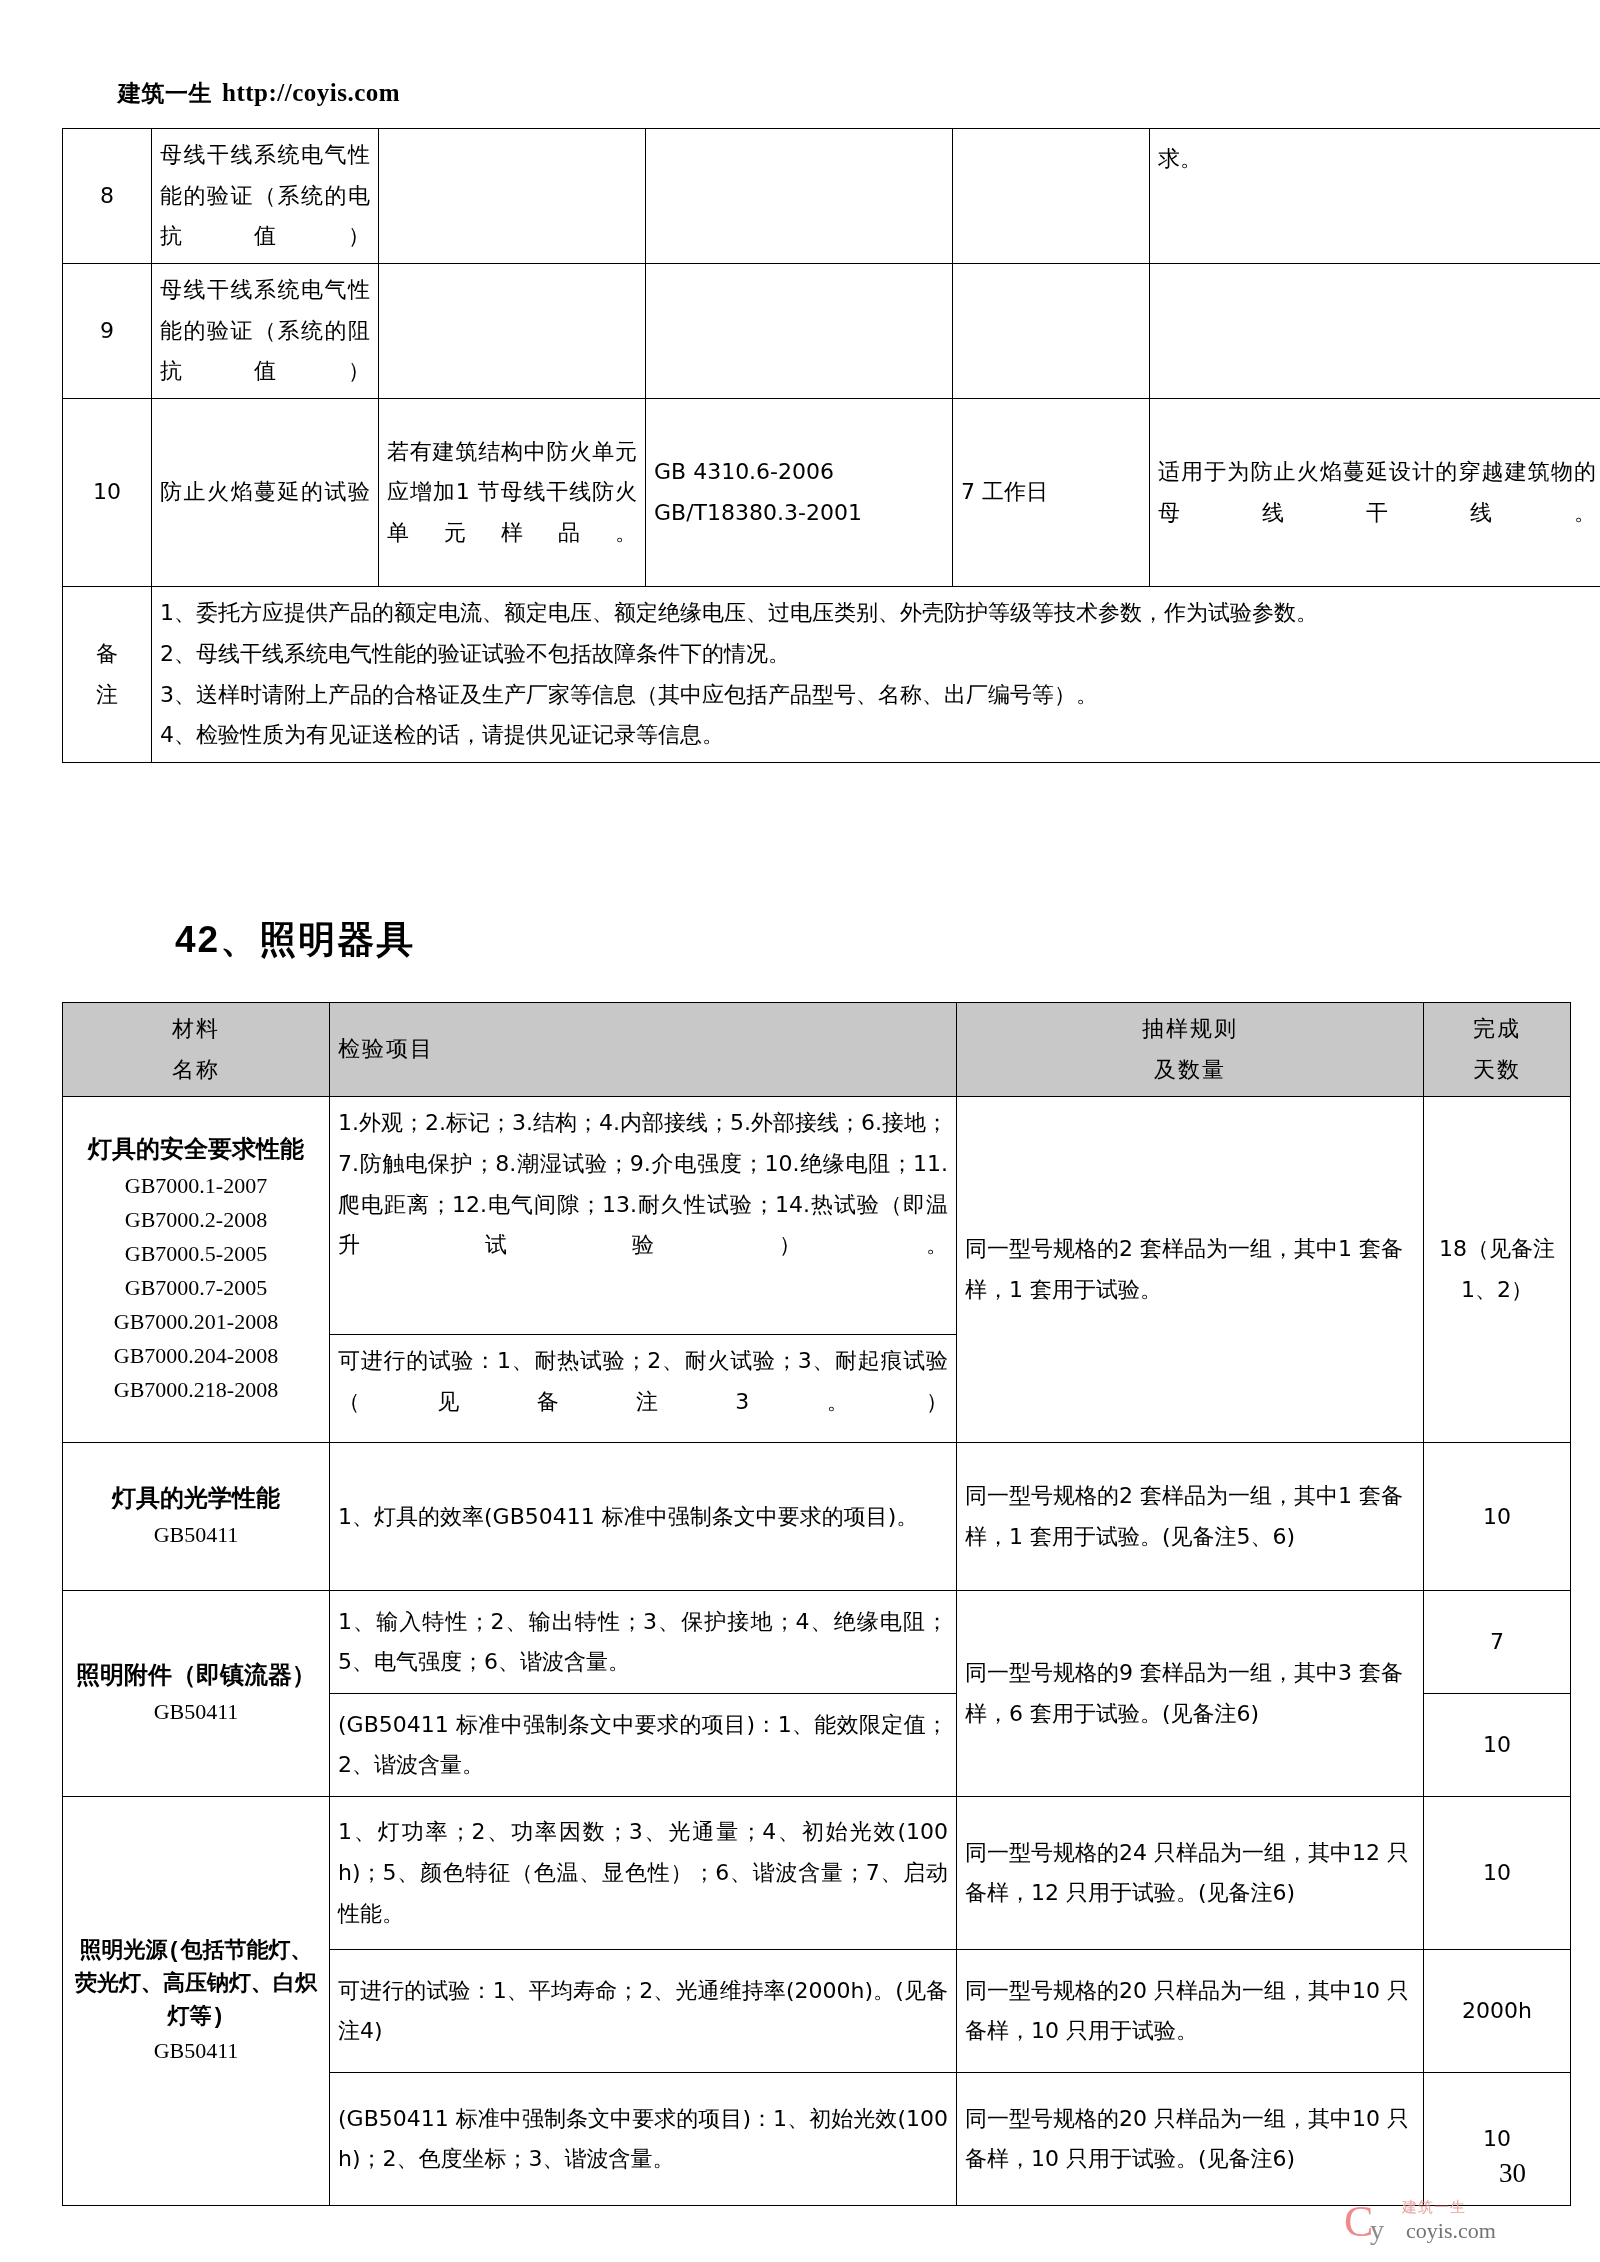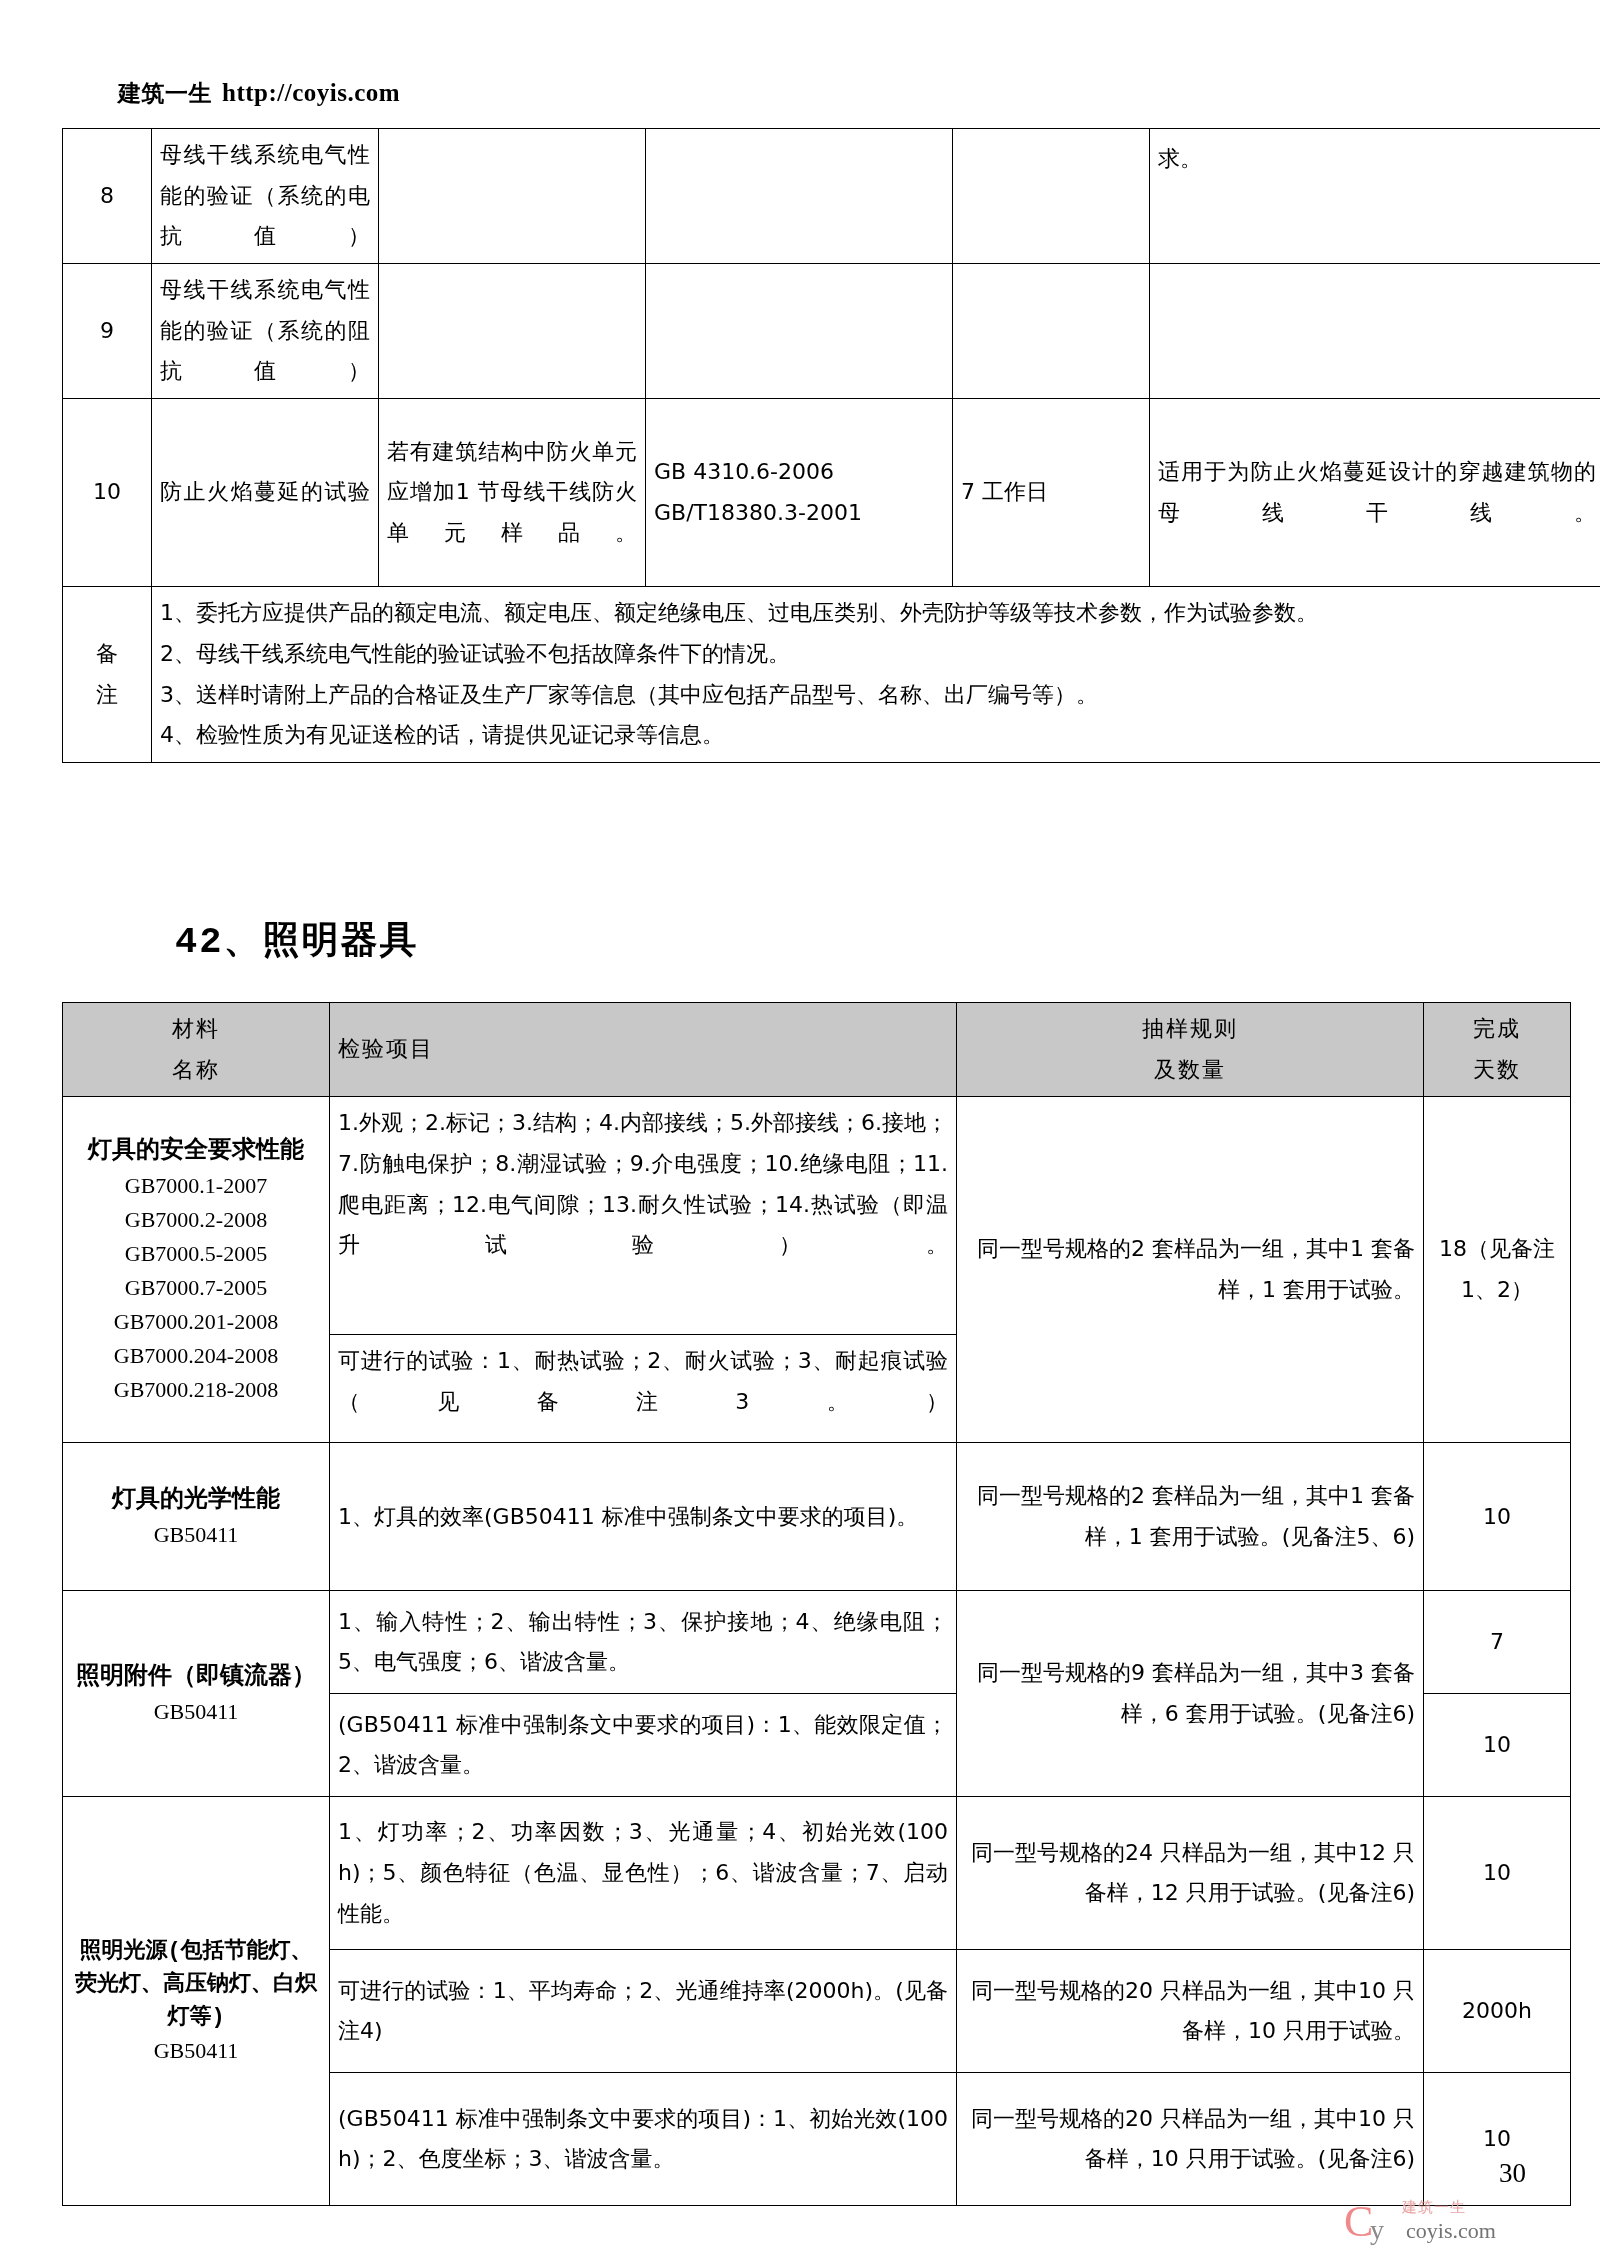--- a/index.html
+++ b/index.html
@@ -93,21 +93,21 @@
   
   .section-title {
     position: absolute;
     left: 175px;
     top: 915px;
     font-size: 37px;
     font-weight: bold;
     font-family: "DejaVu Sans", "Liberation Sans", sans-serif;
     letter-spacing: 2px;
   }
-  .section-title .num { font-family: Liberation Mono, monospace; }
+  .section-title .num { font-family: Liberation Sans, sans-serif; }
 
   
   .table2-wrap {
     position: absolute;
     left: 62px;
     top: 1002px;
   }
   .t2 { width: 1440px; }
   .t2 th {
     background: #c8c8c8;
@@ -117,21 +117,21 @@
     font-weight: normal;
     padding: 10px 6px;
     letter-spacing: 2px;
   }
   .t2 th span { display: block; }
   .t2 td { font-size: 21px; line-height: 1.95; }
   .m-name { width: 250px; text-align: center; vertical-align: middle; }
   .m-name .big { font-size: 24px; font-weight: bold; display: block; line-height: 1.5; font-family: Liberation Mono, monospace; }
   .m-name .std { font-size: 22px; display: block; font-family: "Liberation Serif", serif; line-height: 1.55; }
   .m-item { width: 610px; text-align: justify; text-align-last: left; padding: 10px 12px; }
-  .m-rule { width: 450px; text-align: right; padding: 10px 12px; }
+  .m-rule { width: 450px; text-align: left; padding: 10px 12px; }
   .m-days { width: 130px; text-align: center; font-family: "Liberation Serif", serif; font-size: 22px; line-height: 1.5; }
 
   .thick-left { border-left: 3px solid #000; }
   .thick-right { border-right: 3px solid #000; }
   .thick-top { border-top: 3px solid #000; }
   .thick-bottom { border-bottom: 3px solid #000; }
 
   
   .page-number {
     position: absolute;

